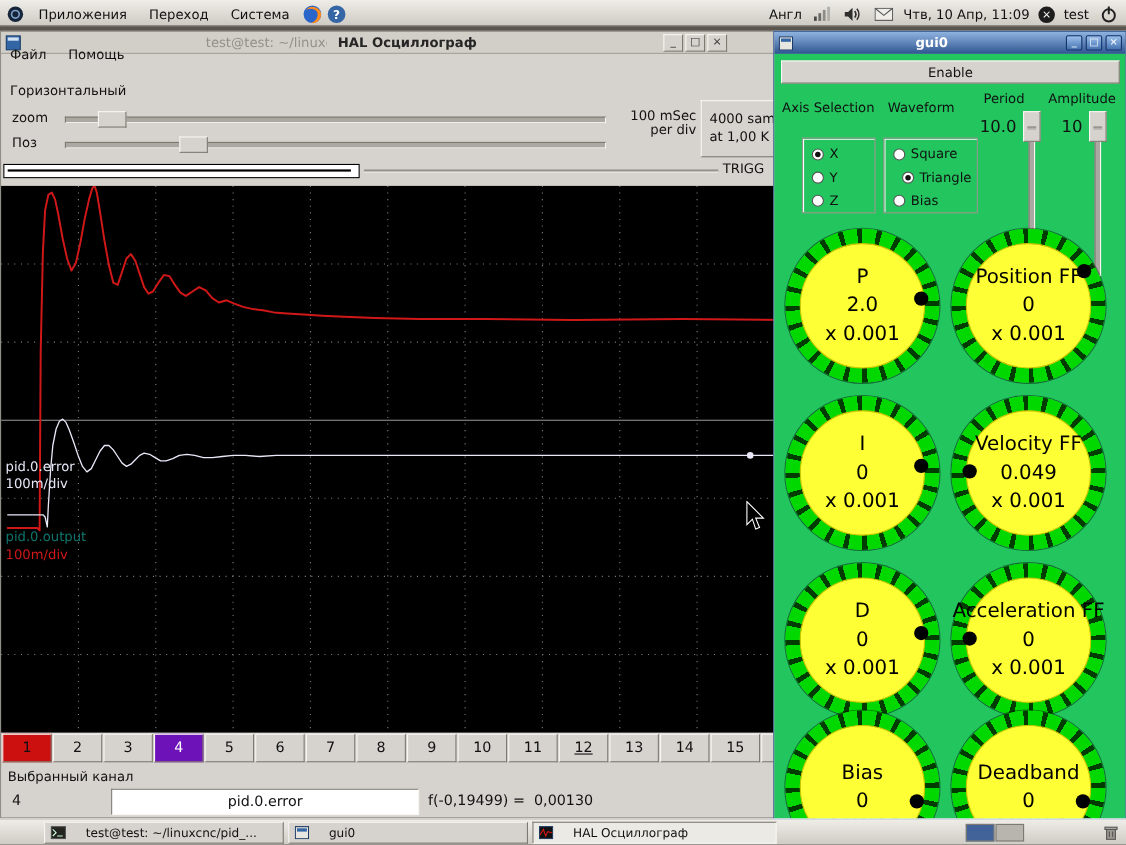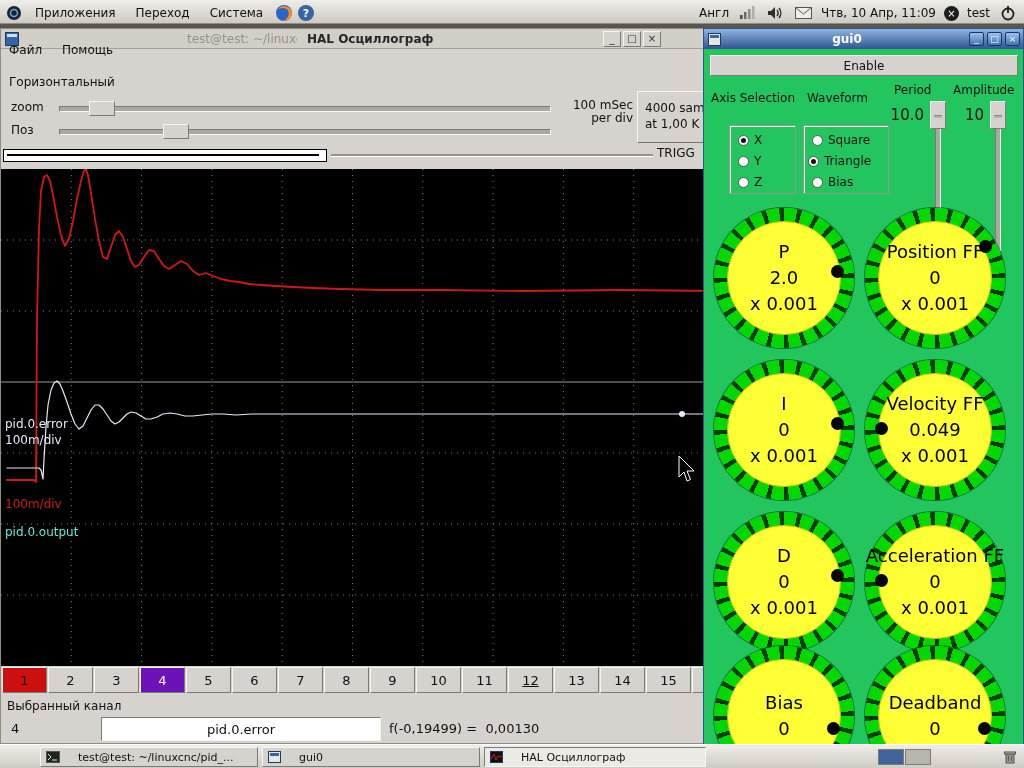--- a/index.html
+++ b/index.html
@@ -221,21 +221,21 @@
           <line x1="0" x2="1010" y1="284" y2="284" class="gridline"></line>
           <line x1="0" x2="1010" y1="355" y2="355" class="gridline"></line>
           <line x1="0" x2="1010" y1="426" y2="426" class="gridline"></line>
         </g>
       <path class="trace" stroke-width="1.8" d="M 6 311 L 33 311 L 35 313 L 36 150 L 38 60 L 40 22 L 43 8 L 46 6 L 49 12 L 52 26 L 56 48 L 60 66 L 64 77 L 68 70 L 72 52 L 76 30 L 80 12 L 83 2 L 85 0 L 87 6 L 90 24 L 94 50 L 98 72 L 102 88 L 106 90 L 110 78 L 114 66 L 118 62 L 122 68 L 126 80 L 130 92 L 134 98 L 138 96 L 143 88 L 148 81 L 153 82 L 158 90 L 163 97 L 168 100 L 174 96 L 180 92 L 186 95 L 192 102 L 198 106 L 205 104 L 212 107 L 220 110 L 229 112 L 238 113 L 248 115 L 260 116 L 275 117 L 292 118 L 312 119 L 340 120 L 380 121 L 440 121 L 520 122 L 620 121 L 720 122 L 1010 122" style="stroke: rgb(208, 24, 24);"></path>
       <path class="trace" stroke-width="1.2" d="M 6 299 L 38 299 L 40 301 L 42 310 L 43 290 L 45 258 L 47 236 L 50 221 L 53 214 L 56 212 L 59 215 L 62 222 L 66 233 L 70 245 L 74 255 L 78 260 L 82 257 L 86 249 L 90 241 L 94 236 L 98 236 L 102 240 L 106 246 L 110 252 L 114 255 L 118 253 L 122 249 L 126 245 L 130 243 L 135 244 L 140 247 L 145 250 L 150 250 L 156 248 L 162 245 L 169 244 L 176 245 L 184 247 L 192 247 L 201 246 L 211 245 L 222 245 L 235 246 L 250 245 L 270 245 L 300 245 L 350 245 L 420 245 L 520 245 L 640 245 L 1010 245" style="stroke: rgb(232, 232, 248);"></path>
       <circle cx="681" cy="245" r="3" fill="#e8e8f8"></circle>
     </svg>
     <div class="scope-label" style="left: 4px; top: 248px; color: rgb(232, 232, 248);">pid.0.error</div>
     <div class="scope-label" style="left: 4px; top: 264px; color: rgb(232, 232, 248);">100m/div</div>
-    <div class="scope-label" style="left: 4px; top: 312px; color: #5eead4; margin-top: 44px;">pid.0.output</div>
+    <div class="scope-label" style="left: 4px; top: 312px; color: #0f766e;">pid.0.output</div>
     <div class="scope-label" style="left: 4px; top: 328px; color: rgb(208, 24, 24);">100m/div</div>
   </div>
 
   <div class="ch-btn raised" style="left: 1px; background: rgb(204, 16, 16);">1</div>
   <div class="ch-btn raised" style="left:47px;">2</div>
   <div class="ch-btn raised" style="left:93px;">3</div>
   <div class="ch-btn raised" style="left: 139px; color: rgb(255, 255, 255); background: rgb(109, 18, 184);">4</div>
   <div class="ch-btn raised" style="left:185px;">5</div>
   <div class="ch-btn raised" style="left:231px;">6</div>
   <div class="ch-btn raised" style="left:277px;">7</div>
@@ -302,21 +302,21 @@
         <span class="radio"></span>
           <span>Z</span>
       </div>
     </div>
 
     <div class="opt-box" style="left:99px; top:76px; width:86px; height:69px;">
       <div class="radio-row" style="left:8px; top:7px;">
         <span class="radio"></span>
           <span>Square</span>
       </div>
-      <div class="radio-row" style="left:4px; top:28px;">
+      <div class="radio-row" style="left:16px; top:28px;">
         <span class="radio checked"></span>
           <span>Triangle</span>
       </div>
       <div class="radio-row" style="left:8px; top:49px;">
         <span class="radio"></span>
           <span>Bias</span>
       </div>
     </div>
 
     <div class="knob" style="left:10px; top:159px;">

